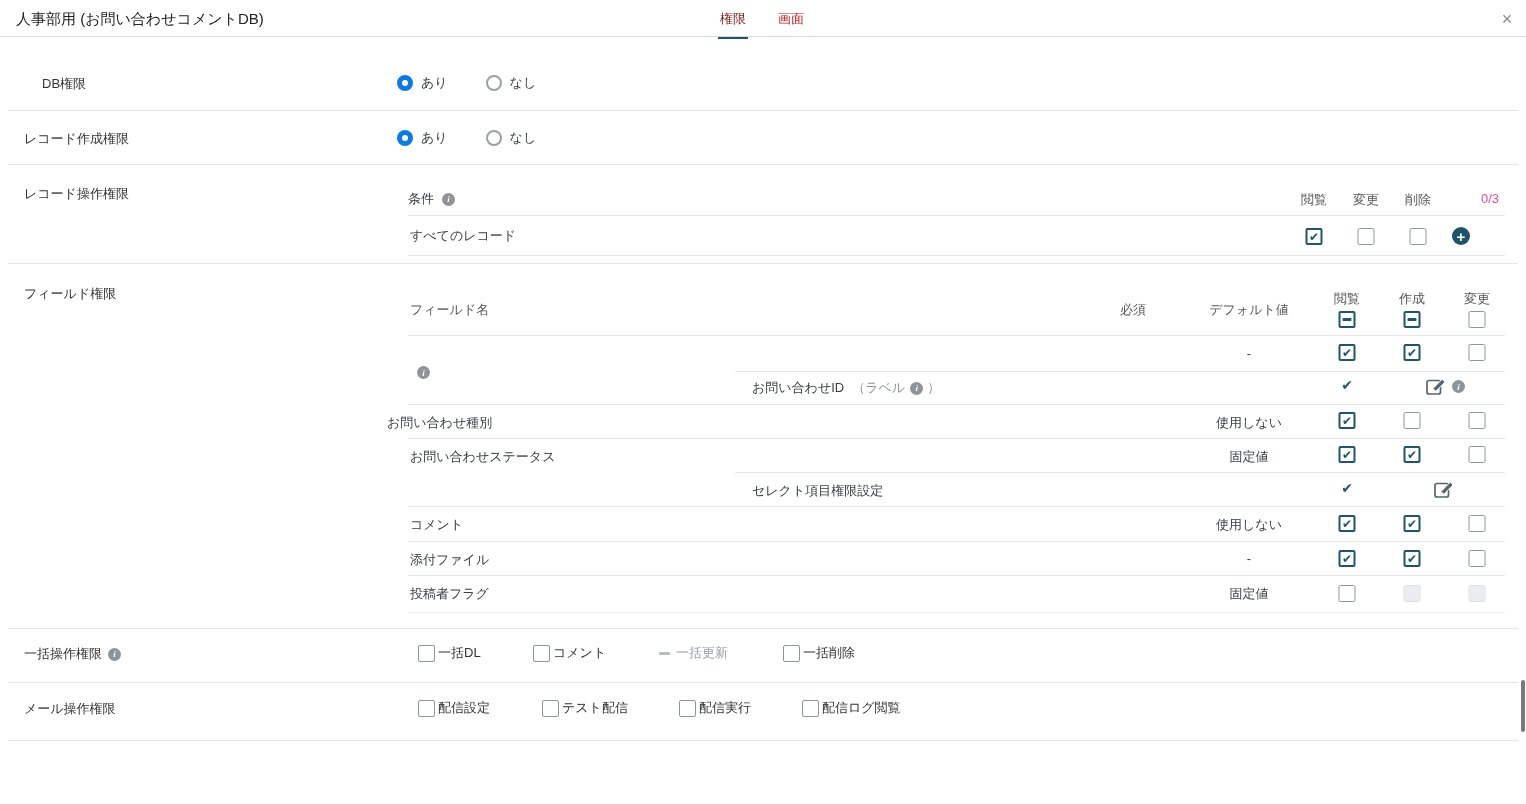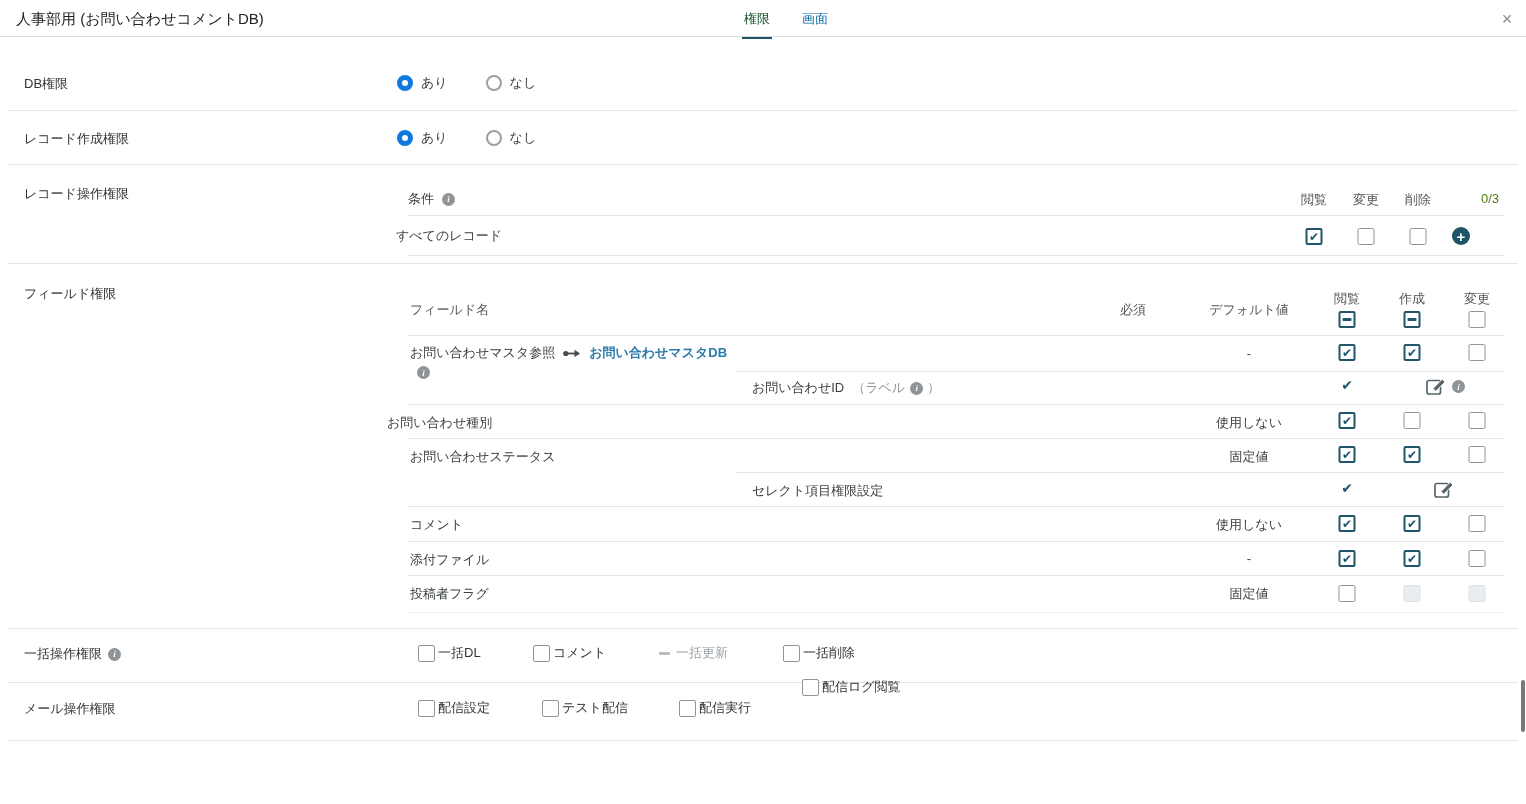--- a/index.html
+++ b/index.html
@@ -8,22 +8,22 @@
   #app {
     position:relative; width:1526px; height:804px; background:#fff;
     overflow:hidden; color:#3c4043; font-size:13px;
   }
   .hline { position:absolute; height:1px; background:#e4e7e9; }
   .hline.dark { background:#d9dcde; }
 
   
   .modal-title { position:absolute; left:16px; top:10px; font-size:15px; color:#222; }
   .tabs { position:absolute; left:718px; top:0; display:flex; gap:28px; }
-  .tab { padding:10px 2px 8px; font-size:13px; color:#0369a1; cursor:pointer; border-bottom:3px solid transparent; }
-  .tab.active { border-bottom-color:#1f5468; color:#14532d;margin-left:24px; }
+  .tab { padding:10px 2px 8px; font-size:13px; color:#b91c1c; cursor:pointer; border-bottom:3px solid transparent; }
+  .tab.active { border-bottom-color:#1f5468; color:#7f1d1d; }
   .close-x { position:absolute; right:8px; top:8px; width:22px; height:22px; font-size:18px;
     color:#8a8a8a; display:flex; align-items:center; justify-content:center; cursor:pointer; }
 
   
   .sec-label { position:absolute; left:24px; font-size:13px; color:#333; display:flex; align-items:center; gap:6px; }
 
   
   .radio-group { position:absolute; display:flex; gap:38px; }
   .radio-opt { display:flex; align-items:center; gap:8px; }
   .radio { width:16px; height:16px; border-radius:50%; border:2px solid #9aa0a6; background:#fff; }
@@ -43,21 +43,21 @@
 
   .info-icon { width:13px; height:13px; border-radius:50%; background:#8f9499; color:#fff;
     font-size:9px; font-weight:bold; display:inline-flex; align-items:center; justify-content:center;
     font-family:"Liberation Serif","DejaVu Serif",serif; font-style:italic; flex:none; }
   .plus-icon { width:18px; height:18px; border-radius:50%; background:#1f5468; color:#fff;
     font-size:15px; font-weight:bold; display:inline-flex; align-items:center; justify-content:center; line-height:1; }
 
   .abs { position:absolute; }
   .cc { transform:translateX(-50%); }   
   .col-head { font-size:13px; color:#555; }
-  .counter { color:#4d7c0f; }
+  .counter { color:#ec4899; }
   .link { color:#2b7cab; font-weight:bold; cursor:pointer; }
   .muted { color:#8b9197; }
   .cell-text { color:#3c4043; }
 
   .cb-label-pair { display:flex; align-items:center; gap:3px; }
   .cb-label-pair .lbl { color:#333; }
   .cb-label-pair.disabled .lbl { color:#9aa0a6; }
 
   
   .footer-btns { position:absolute; left:0; right:0; top:764px; display:flex; justify-content:center; gap:10px; }
@@ -74,21 +74,21 @@
 <div id="app">
 
   <div class="modal-title">人事部用 (お問い合わせコメントDB)</div>
   <div class="tabs">
     <div class="tab active">権限</div>
     <div class="tab">画面</div>
   </div>
   <div class="close-x">×</div>
   <div class="hline dark" style="top:36px;left:0;width:1526px;"></div>
 
-  <div class="sec-label" style="top:75px;">DB権限</div>
+  <div class="sec-label" style="top:75px;margin-left:18px;">DB権限</div>
   <div class="radio-group" style="left:397px;top:74px;">
     <div class="radio-opt">
       <span class="radio sel"></span>
       <span>あり</span>
     </div>
     <div class="radio-opt">
       <span class="radio"></span>
       <span>なし</span>
     </div>
   </div>
@@ -111,50 +111,41 @@
   <div class="abs row-label-line" style="left:408px;top:190px;">
     <span>条件</span>
     <span class="info-icon">i</span>
   </div>
   <div class="abs col-head cc" style="left:1314px;top:191px;">閲覧</div>
   <div class="abs col-head cc" style="left:1366px;top:191px;">変更</div>
   <div class="abs col-head cc" style="left:1418px;top:191px;">削除</div>
   <div class="abs counter" style="left:1481px;top:191px;">0/3</div>
   <div class="hline" style="top:215px;left:408px;width:1097px;"></div>
 
-  <div class="abs" style="left:396px;top:227px;">すべてのレコード</div>
+  <div class="abs" style="left:410px;top:227px;">すべてのレコード</div>
   <span class="cb cc abs state-checked" style="left:1314px;top:228px;"></span>
   <span class="cb cc abs state-unchecked" style="left:1366px;top:228px;"></span>
   <span class="cb cc abs state-unchecked" style="left:1418px;top:228px;"></span>
   <span class="plus-icon cc abs" style="left:1461px;top:227px;">+</span>
   <div class="hline" style="top:255px;left:408px;width:1097px;"></div>
   <div class="hline" style="top:263px;left:8px;width:1510px;"></div>
 
   <div class="sec-label" style="top:285px;">フィールド権限</div>
 
   <div class="abs col-head" style="left:410px;top:301px;">フィールド名</div>
   <div class="abs col-head cc" style="left:1133px;top:301px;">必須</div>
   <div class="abs col-head cc" style="left:1249px;top:301px;">デフォルト値</div>
   <div class="abs col-head cc" style="left:1347px;top:290px;">閲覧</div>
   <div class="abs col-head cc" style="left:1412px;top:290px;">作成</div>
   <div class="abs col-head cc" style="left:1477px;top:290px;">変更</div>
   <span class="cb cc abs state-indeterminate" style="left:1347px;top:311px;"></span>
   <span class="cb cc abs state-indeterminate" style="left:1412px;top:311px;"></span>
   <span class="cb cc abs state-unchecked" style="left:1477px;top:311px;"></span>
   <div class="hline" style="top:335px;left:408px;width:1097px;"></div>
 
-  <div class="abs row-label-line" style="left:410px;top:344px;">
-    <span>お問い合わせマスタ参照</span>
-    <svg width="18" height="9" viewBox="0 0 18 9">
-      <circle cx="2.8" cy="4.5" r="2.6" fill="#4a4a4a"></circle>
-      <line x1="5" y1="4.5" x2="13" y2="4.5" stroke="#4a4a4a" stroke-width="1.8"></line>
-      <path d="M11.5 0.8 L17 4.5 L11.5 8.2 Z" fill="#4a4a4a"></path>
-    </svg>
-    <span class="link">お問い合わせマスタDB</span>
-  </div>
   <span class="info-icon abs" style="left:417px;top:366px;">i</span>
   <span class="cb cc abs state-checked" style="left:1347px;top:344px;"></span>
   <span class="cb cc abs state-checked" style="left:1412px;top:344px;"></span>
   <span class="cb cc abs state-unchecked" style="left:1477px;top:344px;"></span>
   <div class="abs cell-text cc" style="left:1249px;top:346px;">-</div>
 
   <div class="hline" style="top:371px;left:735px;width:770px;"></div>
   <div class="abs row-label-line" style="left:752px;top:379px;">
     <span>お問い合わせID</span>
     <span class="muted">（ラベル</span>
@@ -241,21 +232,21 @@
     <span class="lbl">配信設定</span>
   </div>
   <div class="cb-label-pair abs" style="left:542px;top:699px;">
     <span class="cb state-unchecked"></span>
     <span class="lbl">テスト配信</span>
   </div>
   <div class="cb-label-pair abs" style="left:679px;top:699px;">
     <span class="cb state-unchecked"></span>
     <span class="lbl">配信実行</span>
   </div>
-  <div class="cb-label-pair abs" style="left:802px;top:678px;">
+  <div class="cb-label-pair abs" style="left:802px;top:699px;">
     <span class="cb state-unchecked"></span>
     <span class="lbl">配信ログ閲覧</span>
   </div>
   <div class="hline" style="top:740px;left:8px;width:1510px;"></div>
 
 
   <div class="scroll-thumb"></div>
 </div>
 
 </body></html>

